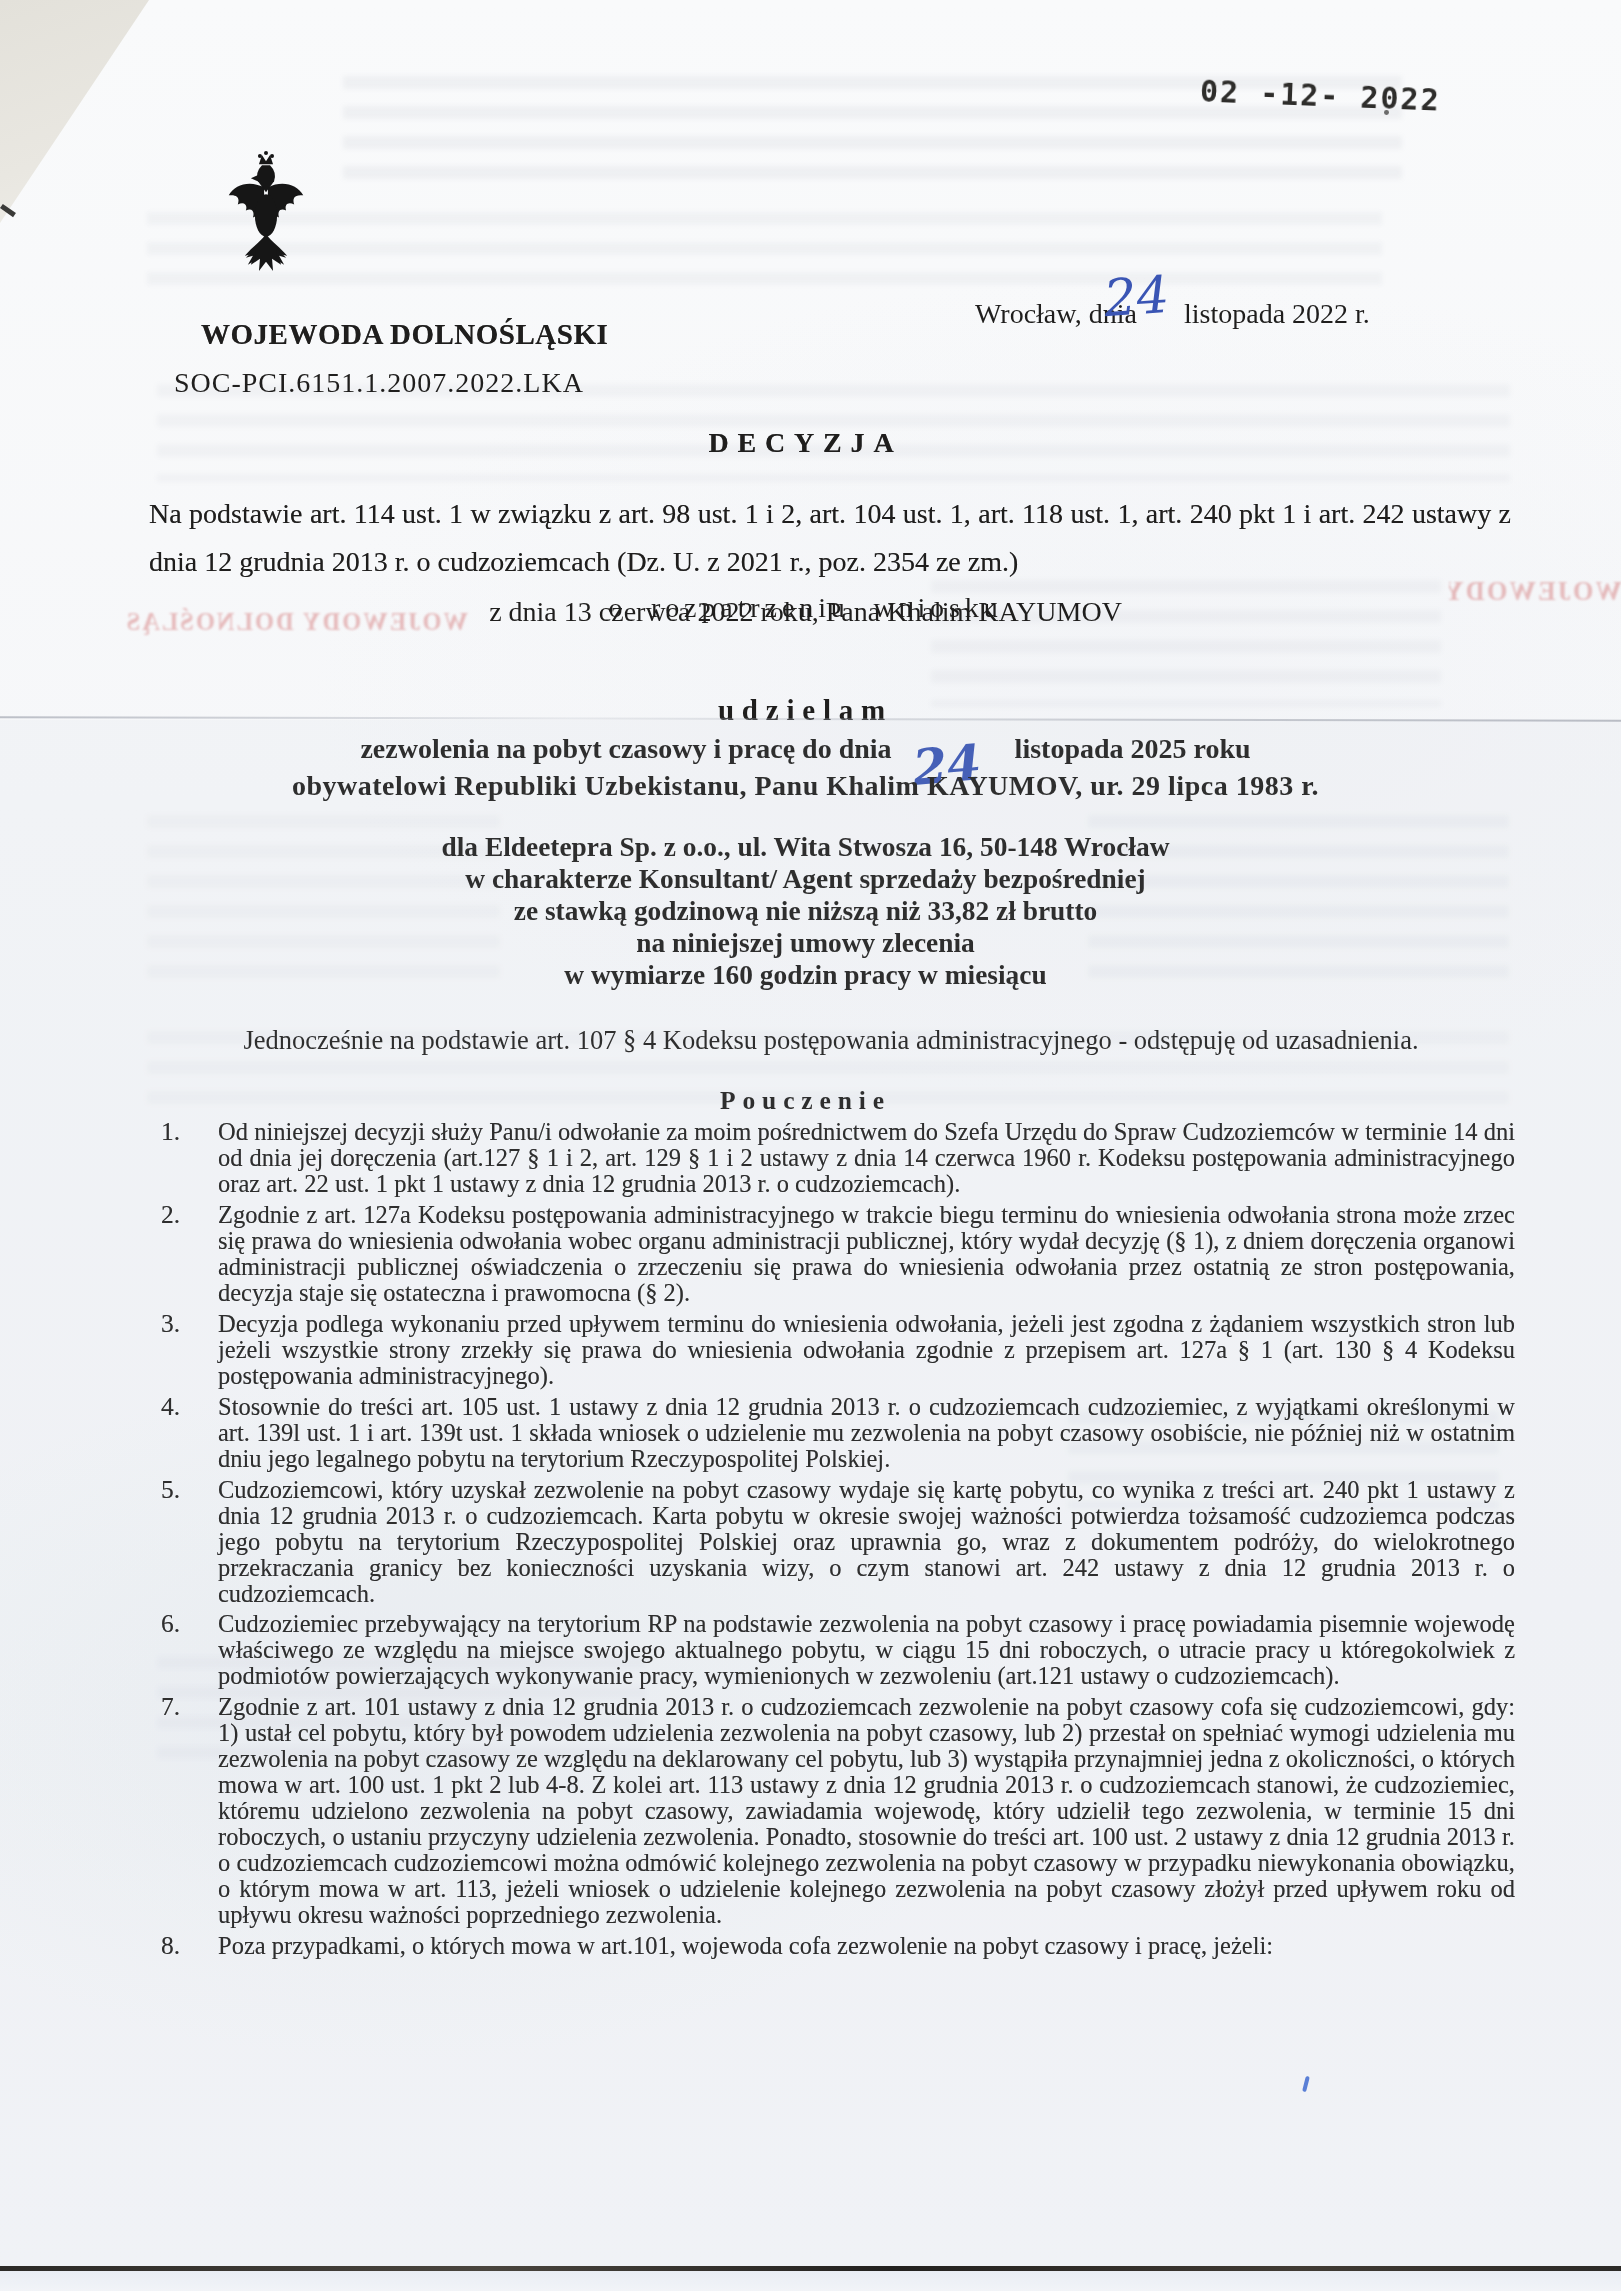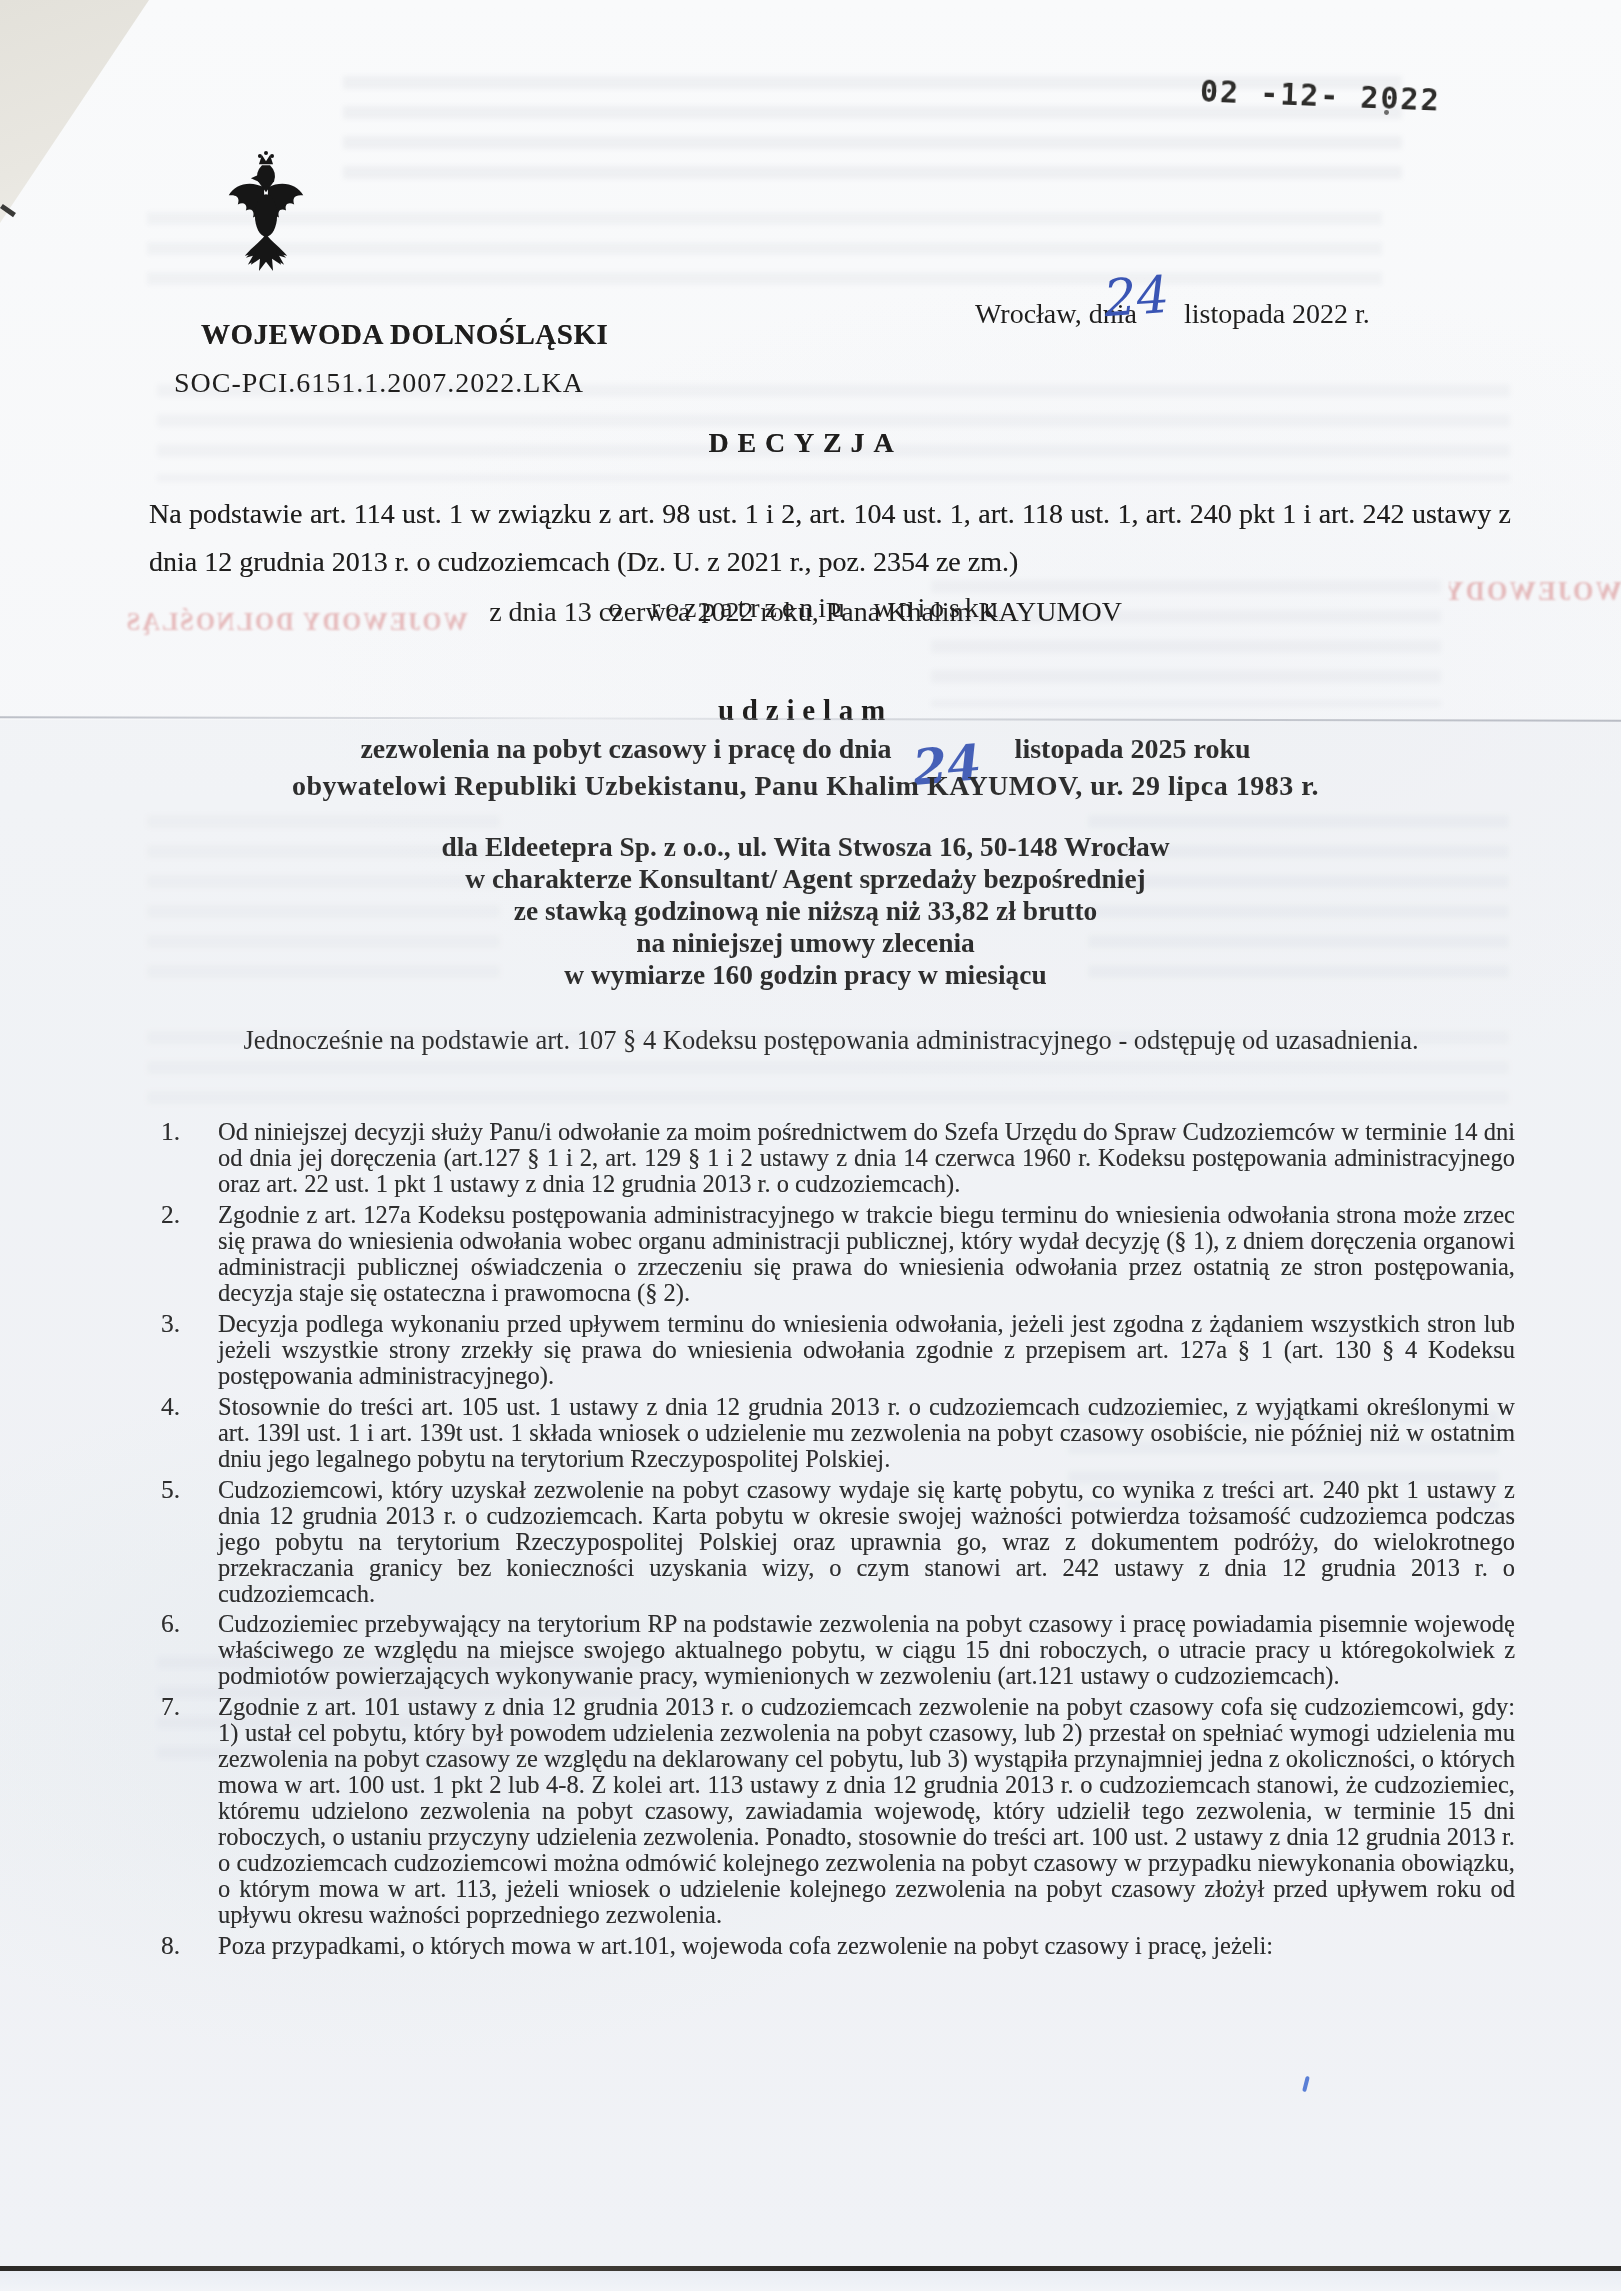--- a/index.html
+++ b/index.html
@@ -167,20 +167,21 @@
   <div class="centered employer">
     <div>dla Eldeetepra Sp. z o.o., ul. Wita Stwosza 16, 50-148 Wrocław</div>
     <div>w charakterze Konsultant/ Agent sprzedaży bezpośredniej</div>
     <div>ze stawką godzinową nie niższą niż 33,82 zł brutto</div>
     <div>na niniejszej umowy zlecenia</div>
     <div>w wymiarze 160 godzin pracy w miesiącu</div>
   </div>
 
   <div class="waiver">Jednocześnie na podstawie art. 107 § 4 Kodeksu postępowania administracyjnego - odstępuję od uzasadnienia.</div>
 
+  <div class="centered pouczenie-title">Pouczenie</div>
 
   <ol class="items">
     <li><span class="num">1.</span><span>Od niniejszej decyzji służy Panu/i odwołanie za moim pośrednictwem do Szefa Urzędu do Spraw Cudzoziemców w terminie 14 dni od dnia jej doręczenia (art.127 § 1 i 2, art. 129 § 1 i 2 ustawy z dnia 14 czerwca 1960 r. Kodeksu postępowania administracyjnego oraz art. 22 ust. 1 pkt 1 ustawy z dnia 12 grudnia 2013 r. o cudzoziemcach).</span></li>
     <li><span class="num">2.</span><span>Zgodnie z art. 127a Kodeksu postępowania administracyjnego w trakcie biegu terminu do wniesienia odwołania strona może zrzec się prawa do wniesienia odwołania wobec organu administracji publicznej, który wydał decyzję (§ 1), z dniem doręczenia organowi administracji publicznej oświadczenia o zrzeczeniu się prawa do wniesienia odwołania przez ostatnią ze stron postępowania, decyzja staje się ostateczna i prawomocna (§ 2).</span></li>
     <li><span class="num">3.</span><span>Decyzja podlega wykonaniu przed upływem terminu do wniesienia odwołania, jeżeli jest zgodna z żądaniem wszystkich stron lub jeżeli wszystkie strony zrzekły się prawa do wniesienia odwołania zgodnie z przepisem art. 127a § 1 (art. 130 § 4 Kodeksu postępowania administracyjnego).</span></li>
     <li><span class="num">4.</span><span>Stosownie do treści art. 105 ust. 1 ustawy z dnia 12 grudnia 2013 r. o cudzoziemcach cudzoziemiec, z wyjątkami określonymi w art. 139l ust. 1 i art. 139t ust. 1 składa wniosek o udzielenie mu zezwolenia na pobyt czasowy osobiście, nie później niż w ostatnim dniu jego legalnego pobytu na terytorium Rzeczypospolitej Polskiej.</span></li>
     <li><span class="num">5.</span><span>Cudzoziemcowi, który uzyskał zezwolenie na pobyt czasowy wydaje się kartę pobytu, co wynika z treści art. 240 pkt 1 ustawy z dnia 12 grudnia 2013 r. o cudzoziemcach. Karta pobytu w okresie swojej ważności potwierdza tożsamość cudzoziemca podczas jego pobytu na terytorium Rzeczypospolitej Polskiej oraz uprawnia go, wraz z dokumentem podróży, do wielokrotnego przekraczania granicy bez konieczności uzyskania wizy, o czym stanowi art. 242 ustawy z dnia 12 grudnia 2013 r. o cudzoziemcach.</span></li>
     <li><span class="num">6.</span><span>Cudzoziemiec przebywający na terytorium RP na podstawie zezwolenia na pobyt czasowy i pracę powiadamia pisemnie wojewodę właściwego ze względu na miejsce swojego aktualnego pobytu, w ciągu 15 dni roboczych, o utracie pracy u któregokolwiek z podmiotów powierzających wykonywanie pracy, wymienionych w zezwoleniu (art.121 ustawy o cudzoziemcach).</span></li>
     <li><span class="num">7.</span><span>Zgodnie z art. 101 ustawy z dnia 12 grudnia 2013 r. o cudzoziemcach zezwolenie na pobyt czasowy cofa się cudzoziemcowi, gdy: 1) ustał cel pobytu, który był powodem udzielenia zezwolenia na pobyt czasowy, lub 2) przestał on spełniać wymogi udzielenia mu zezwolenia na pobyt czasowy ze względu na deklarowany cel pobytu, lub 3) wystąpiła przynajmniej jedna z okoliczności, o których mowa w art. 100 ust. 1 pkt 2 lub 4-8. Z kolei art. 113 ustawy z dnia 12 grudnia 2013 r. o cudzoziemcach stanowi, że cudzoziemiec, któremu udzielono zezwolenia na pobyt czasowy, zawiadamia wojewodę, który udzielił tego zezwolenia, w terminie 15 dni roboczych, o ustaniu przyczyny udzielenia zezwolenia. Ponadto, stosownie do treści art. 100 ust. 2 ustawy z dnia 12 grudnia 2013 r. o cudzoziemcach cudzoziemcowi można odmówić kolejnego zezwolenia na pobyt czasowy w przypadku niewykonania obowiązku, o którym mowa w art. 113, jeżeli wniosek o udzielenie kolejnego zezwolenia na pobyt czasowy złożył przed upływem roku od upływu okresu ważności poprzedniego zezwolenia.</span></li>
     <li><span class="num">8.</span><span>Poza przypadkami, o których mowa w art.101, wojewoda cofa zezwolenie na pobyt czasowy i pracę, jeżeli:</span></li>

